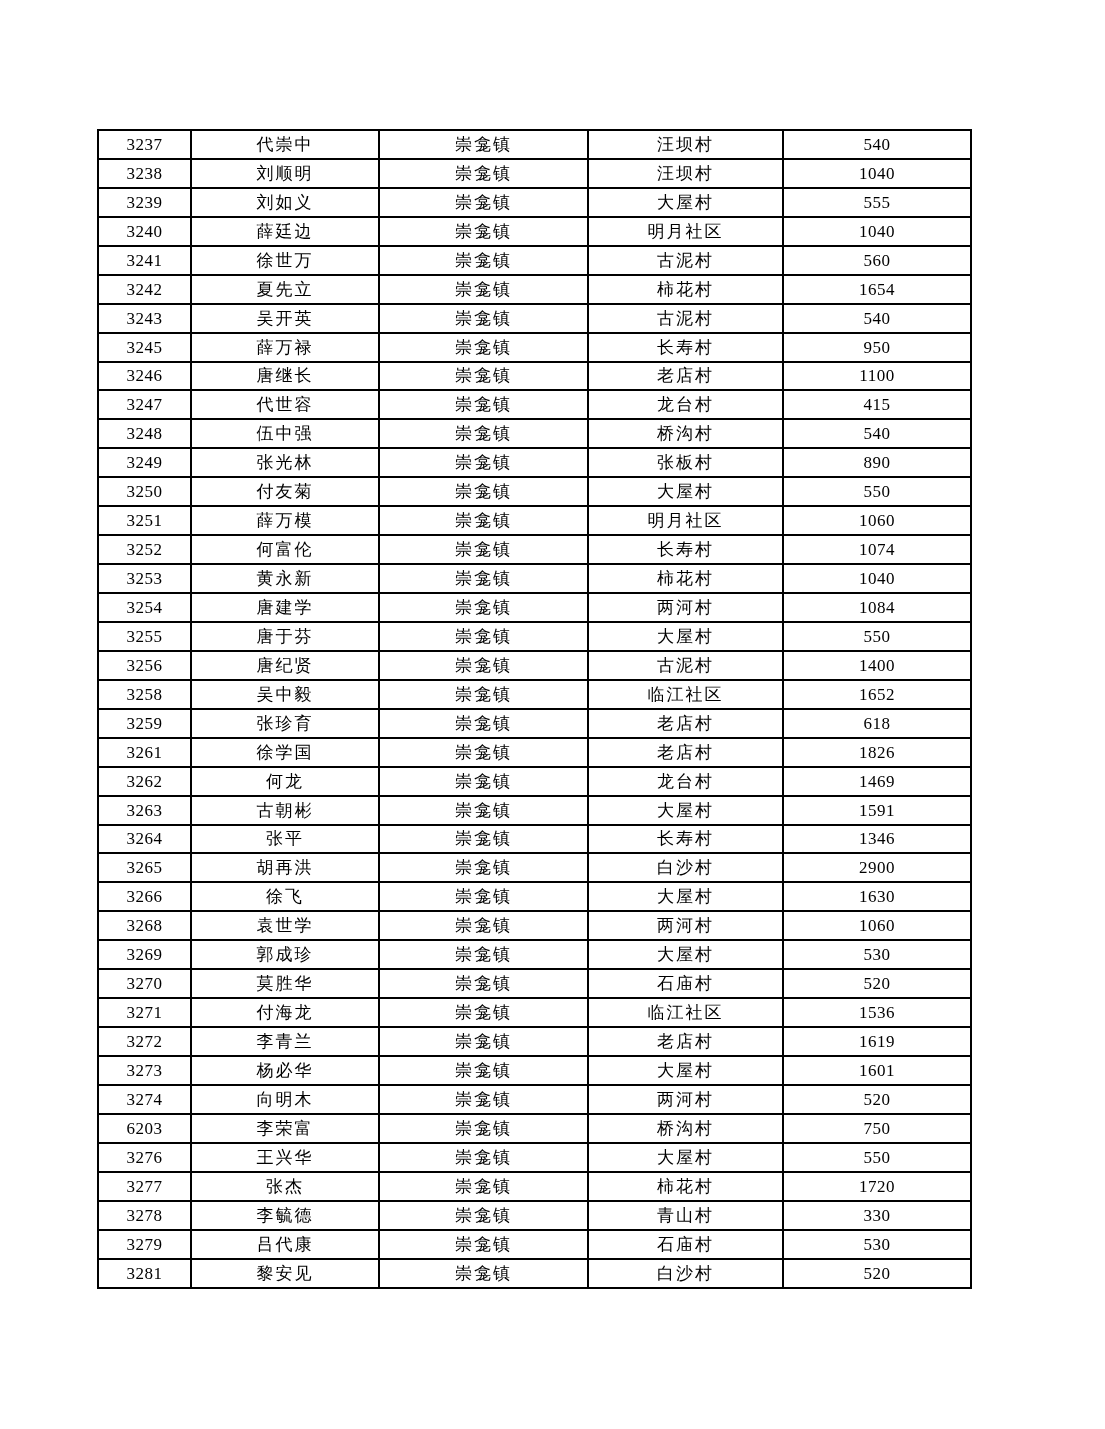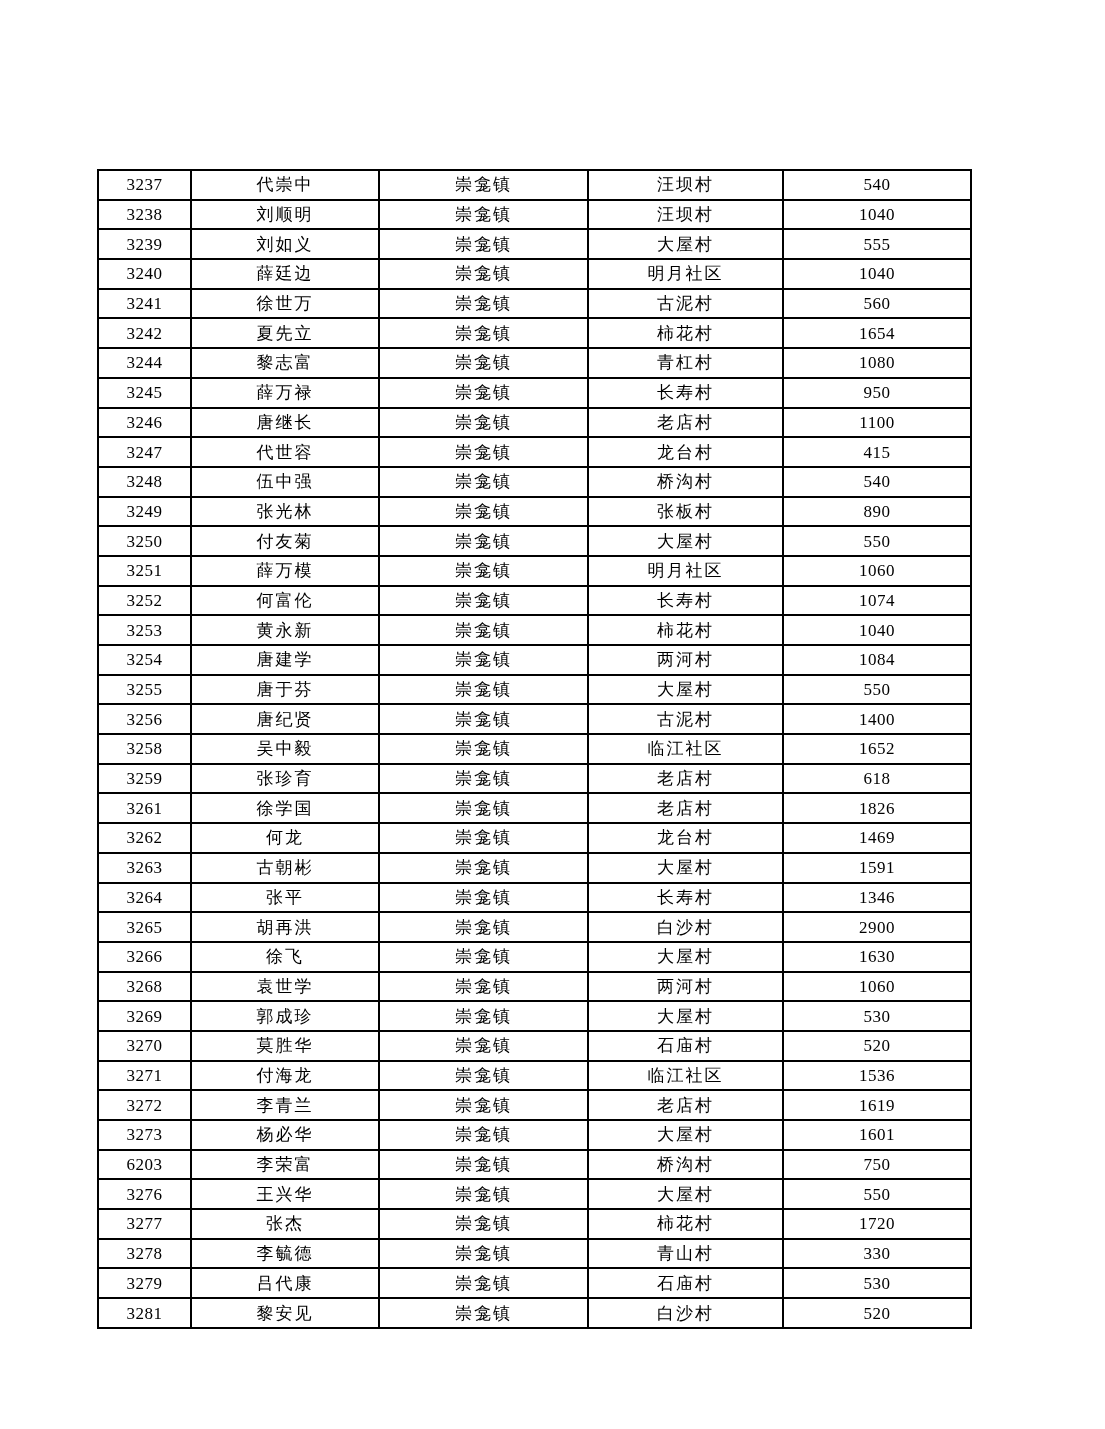--- a/index.html
+++ b/index.html
@@ -19,21 +19,20 @@
   }
   table.roster {
     position: absolute;
     left: 97px;
     top: 129px;
     width: 873px;
     height: 1160px;
     border-collapse: collapse;
     table-layout: fixed;
     border: 2px solid #000000;
-    margin-top: 40px;
   }
   table.roster td {
     border: 2px solid #000000;
     text-align: center;
     vertical-align: middle;
     padding: 0;
     font-size: 17px;
     line-height: 1;
     overflow: hidden;
     white-space: nowrap;
@@ -95,25 +94,25 @@
           <td class="num">560</td>
         </tr>
         <tr>
           <td class="num">3242</td>
           <td class="cjk">夏先立</td>
           <td class="cjk">崇龛镇</td>
           <td class="cjk">柿花村</td>
           <td class="num">1654</td>
         </tr>
         <tr>
-          <td class="num">3244</td>
-          <td class="cjk">黎志富</td>
-          <td class="cjk">崇龛镇</td>
-          <td class="cjk">青杠村</td>
-          <td class="num">1080</td>
+          <td class="num">3243</td>
+          <td class="cjk">吴开英</td>
+          <td class="cjk">崇龛镇</td>
+          <td class="cjk">古泥村</td>
+          <td class="num">540</td>
         </tr>
         <tr>
           <td class="num">3245</td>
           <td class="cjk">薛万禄</td>
           <td class="cjk">崇龛镇</td>
           <td class="cjk">长寿村</td>
           <td class="num">950</td>
         </tr>
         <tr>
           <td class="num">3246</td>
@@ -282,20 +281,27 @@
           <td class="cjk">崇龛镇</td>
           <td class="cjk">老店村</td>
           <td class="num">1619</td>
         </tr>
         <tr>
           <td class="num">3273</td>
           <td class="cjk">杨必华</td>
           <td class="cjk">崇龛镇</td>
           <td class="cjk">大屋村</td>
           <td class="num">1601</td>
+        </tr>
+        <tr>
+          <td class="num">3274</td>
+          <td class="cjk">向明木</td>
+          <td class="cjk">崇龛镇</td>
+          <td class="cjk">两河村</td>
+          <td class="num">520</td>
         </tr>
         <tr>
           <td class="num">6203</td>
           <td class="cjk">李荣富</td>
           <td class="cjk">崇龛镇</td>
           <td class="cjk">桥沟村</td>
           <td class="num">750</td>
         </tr>
         <tr>
           <td class="num">3276</td>

